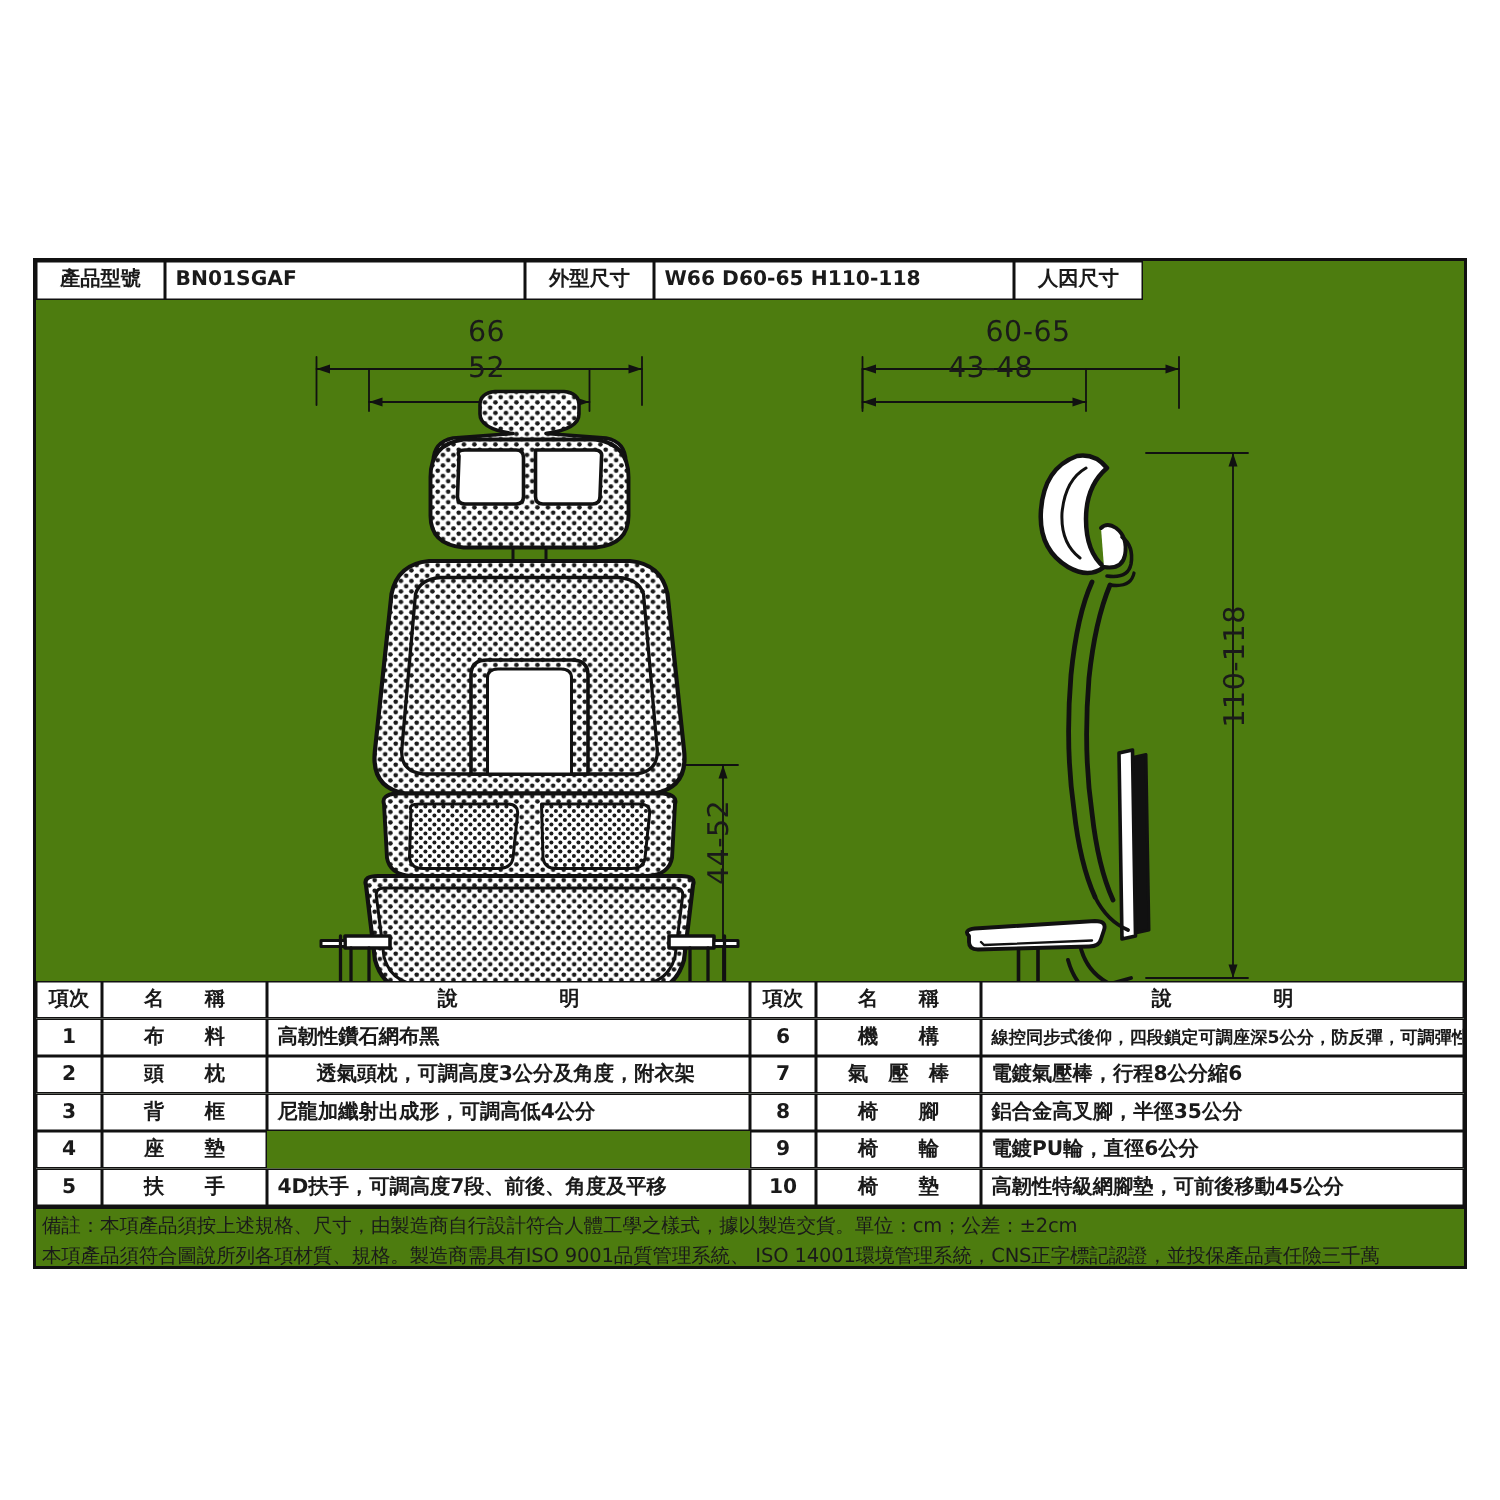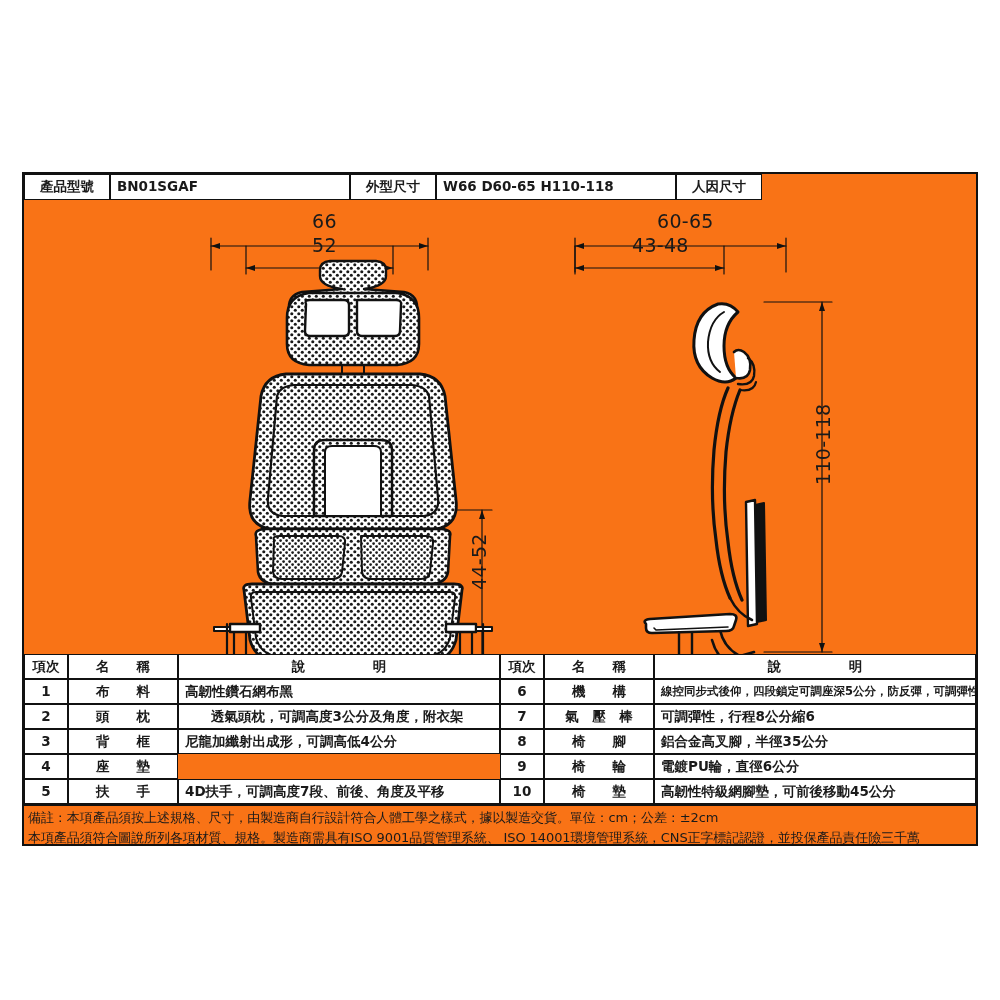--- a/index.html
+++ b/index.html
@@ -24,21 +24,21 @@
 
   
   .frame {
     position: absolute;
     left: 22px;
     top: 172px;
     width: 956px;
     height: 674px;
     border: 2.5px solid #111;
     box-sizing: border-box;
-    background: #f97316;
+    background: #4d7c0f;
   }
 
   
   .cell {
     position: absolute;
     box-sizing: border-box;
     border: 1.5px solid #111;
     background: #fff;
     font-size: 13.5px;
     line-height: 1;
@@ -434,21 +434,21 @@
         <span>線控同步式後仰，四段鎖定可調座深5公分，防反彈，可調彈性</span>
         </div>
 
       <div class="cell center" style="left:476px; top:50px; width:44px; height:25px;">
         <span>7</span>
         </div>
       <div class="cell center" style="left:520px; top:50px; width:110px; height:25px;">
         <span>氣　壓　棒</span>
         </div>
       <div class="cell left" style="left:630px; top:50px; width:322px; height:25px;">
-        <span>可調彈性，行程8公分縮6</span>
+        <span>電鍍氣壓棒，行程8公分縮6</span>
         </div>
 
       <div class="cell center" style="left:476px; top:75px; width:44px; height:25px;">
         <span>8</span>
         </div>
       <div class="cell center" style="left:520px; top:75px; width:110px; height:25px;">
         <span>椅　　腳</span>
         </div>
       <div class="cell left" style="left:630px; top:75px; width:322px; height:25px;">
         <span>鋁合金高叉腳，半徑35公分</span>

